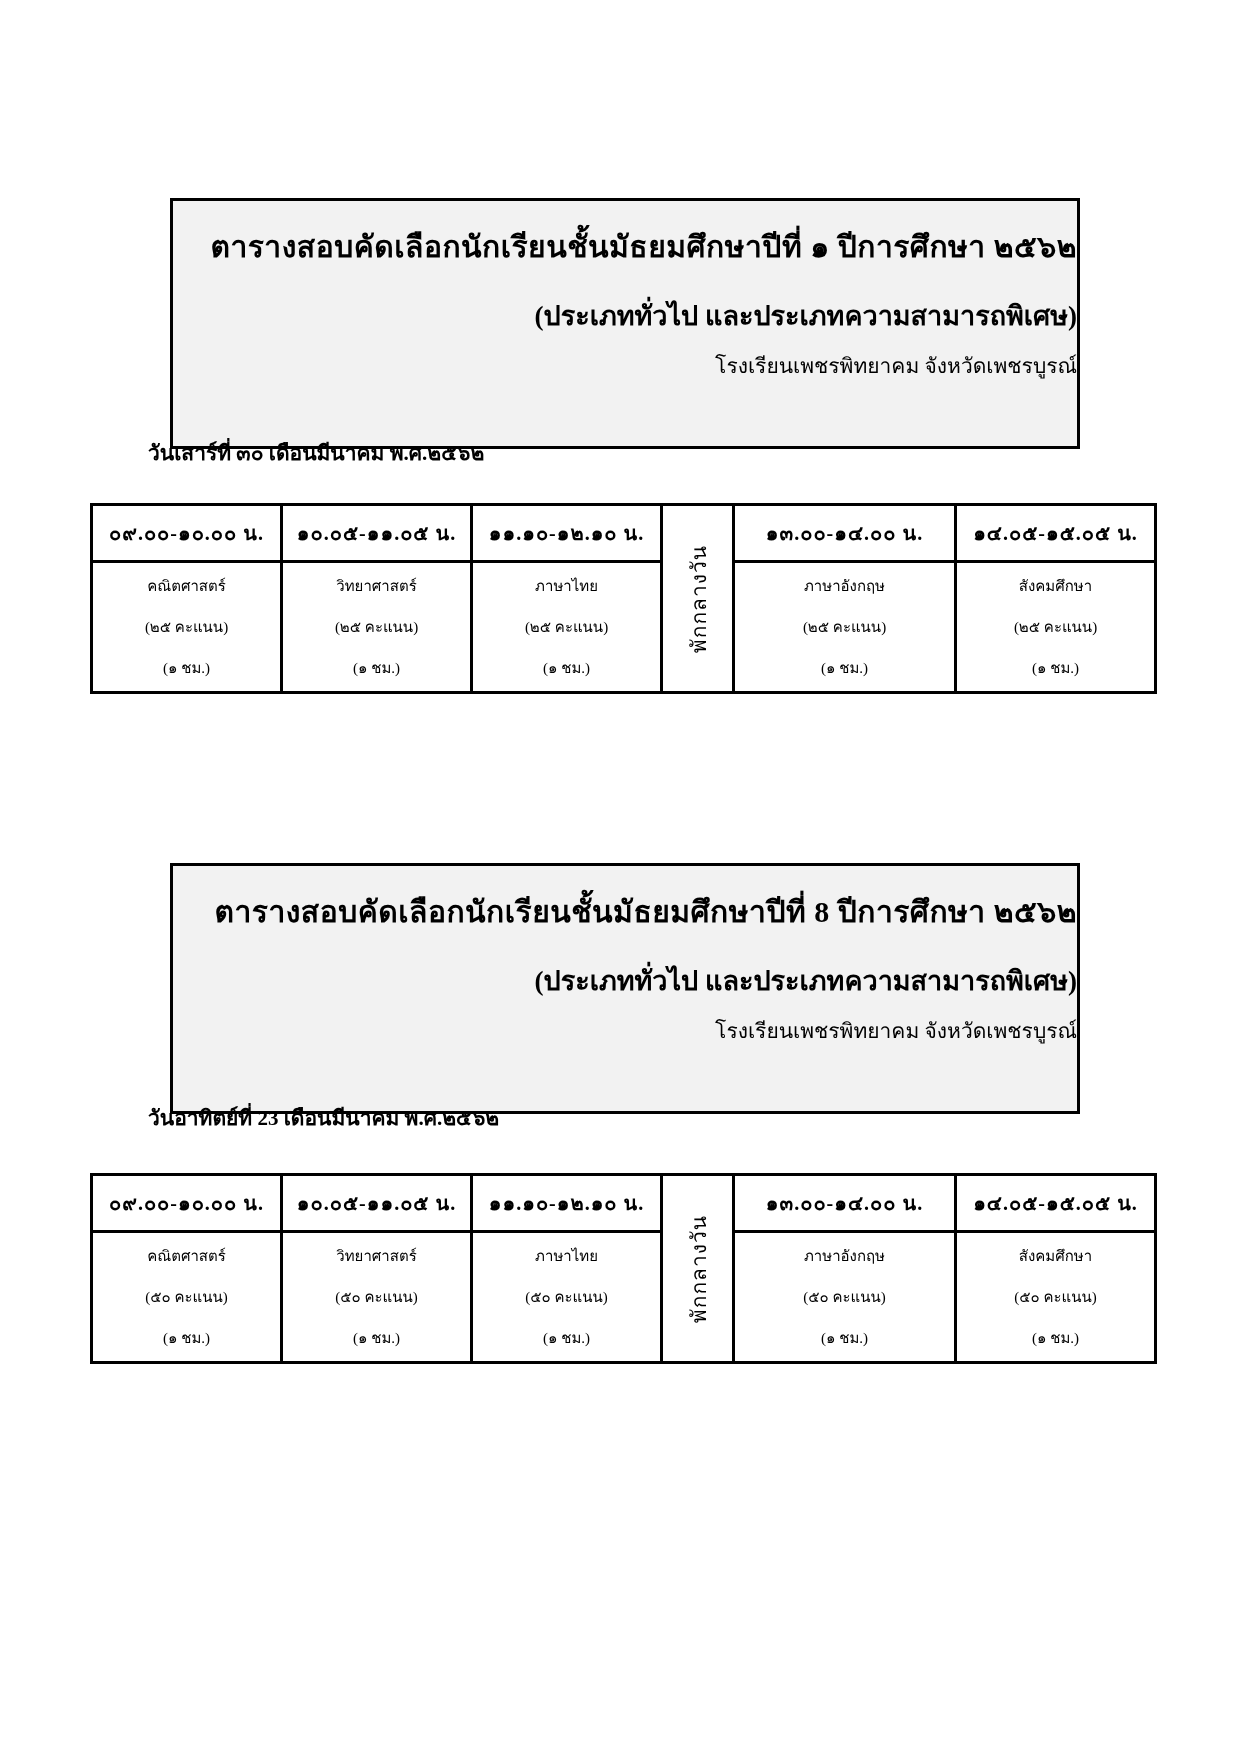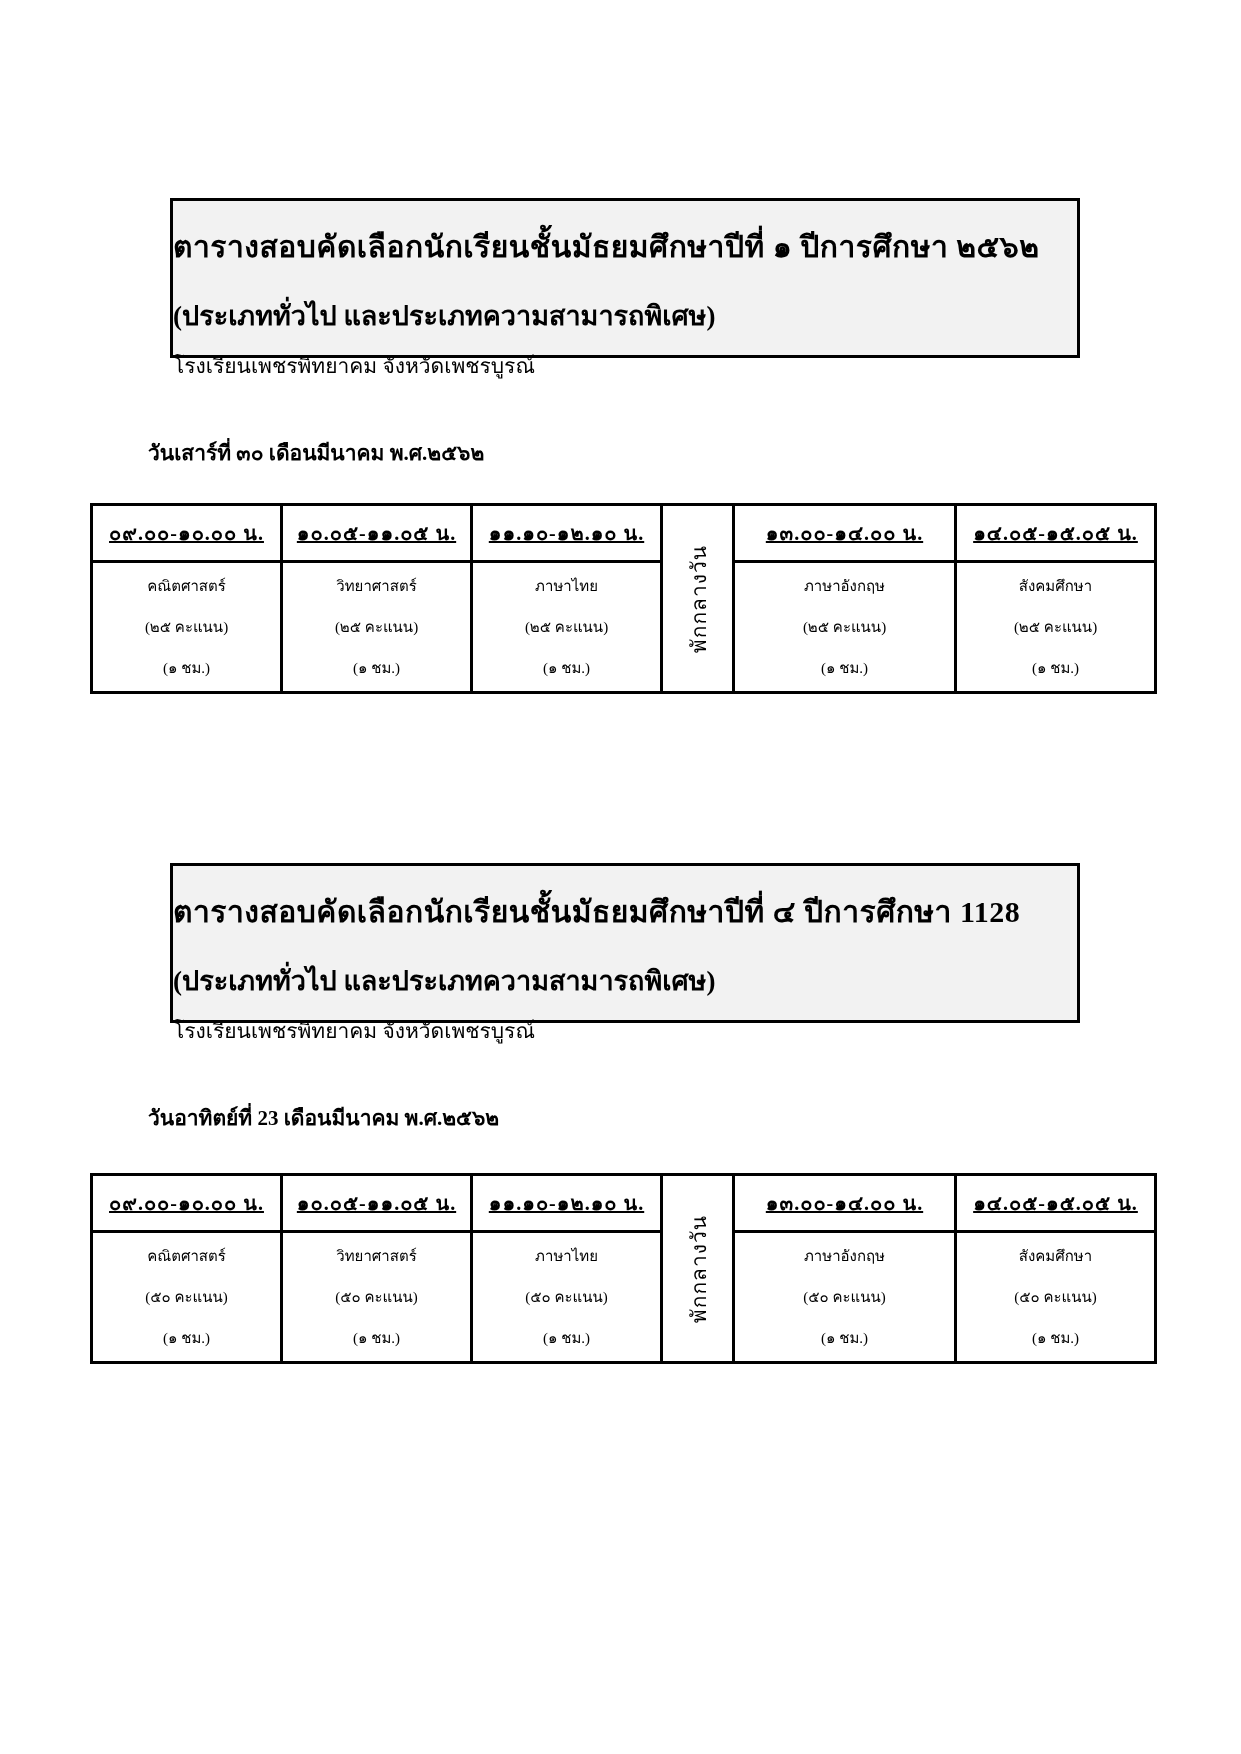--- a/index.html
+++ b/index.html
@@ -17,24 +17,24 @@
     height: 1754px;
     margin: 0 auto;
     background: var(--page-bg);
     overflow: hidden;
   }
 
   .title-box {
     position: absolute;
     left: 170px;
     width: 910px;
-    height: 160px;
+    height: 251px;
     background: var(--box-bg);
     border: 3px solid var(--ink);
-    text-align: left;
+    text-align: right;
     padding-top: 22px;
   }
   .title-box .title {
     font-size: 30px;
     font-weight: bold;
     letter-spacing: 0.5px;
   }
   .title-box .subtitle {
     font-size: 27px;
     font-weight: bold;
@@ -62,21 +62,20 @@
     border: 3px solid var(--ink);
     text-align: center;
     vertical-align: middle;
     background: var(--page-bg);
   }
   table.schedule tr.time-row td {
     height: 57px;
     font-size: 20px;
     font-weight: bold;
     letter-spacing: 1px;
-    text-decoration: underline;
   }
   table.schedule tr.subject-row td {
     height: 131px;
     font-size: 15px;
   }
   table.schedule tr.subject-row td .cell-line {
     line-height: 41px;
   }
   td.lunch-cell { position: relative; }
   td.lunch-cell .rotated {
@@ -165,21 +164,21 @@
           <div class="cell-line">(๒๕ คะแนน)</div>
           <div class="cell-line">(๑ ชม.)</div>
         </td>
       </tr>
     </tbody>
       </table>
   </section>
 
   <section class="s2">
     <div class="title-box">
-      <div class="title">ตารางสอบคัดเลือกนักเรียนชั้นมัธยมศึกษาปีที่ ๔  ปีการศึกษา 1128</div>
+      <div class="title">ตารางสอบคัดเลือกนักเรียนชั้นมัธยมศึกษาปีที่ 8  ปีการศึกษา ๒๕๖๒</div>
       <div class="subtitle">(ประเภททั่วไป และประเภทความสามารถพิเศษ)</div>
       <div class="school">โรงเรียนเพชรพิทยาคม  จังหวัดเพชรบูรณ์</div>
     </div>
 
     <div class="date-line">วันอาทิตย์ที่ 23 เดือนมีนาคม พ.ศ.๒๕๖๒</div>
 
     <table class="schedule">
       <colgroup>
         <col class="c-time1">
           <col class="c-time2">

